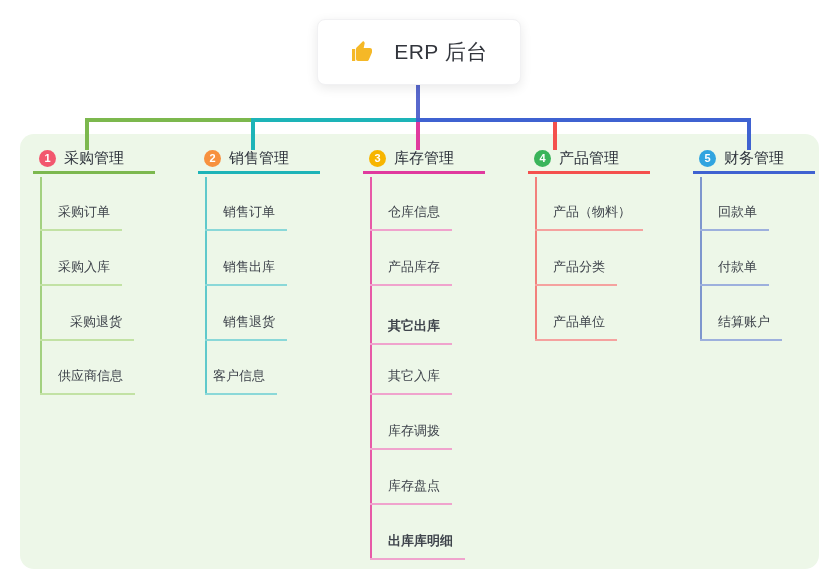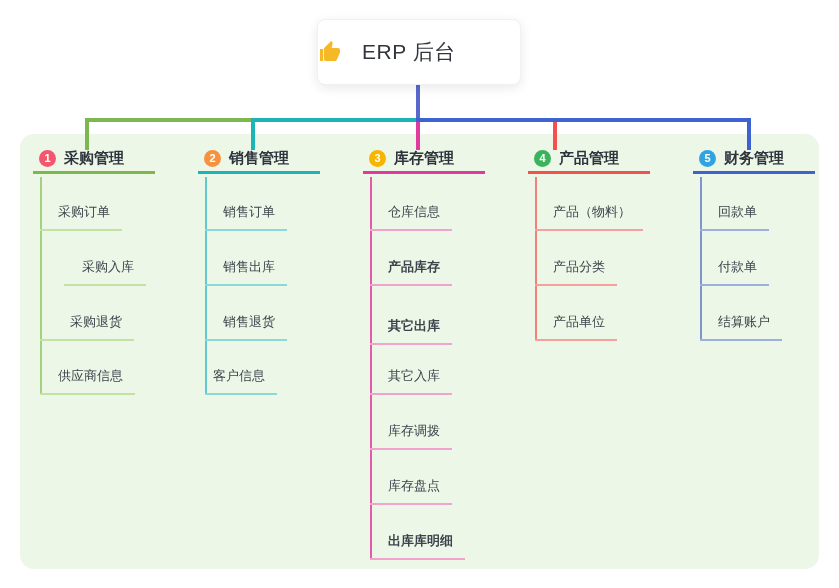--- a/index.html
+++ b/index.html
@@ -14,42 +14,42 @@
   .panel{
     position:absolute;left:20px;top:134px;width:799px;height:435px;
     border-radius:14px;background:#edf7e8;
   }
 
   
   .card{
     position:absolute;left:317px;top:19px;width:204px;height:66px;
     background:#ffffff;border:1px solid #f1f1f3;border-radius:8px;
     box-shadow:0 3px 12px rgba(0,0,0,0.09);
-    display:flex;align-items:center;justify-content:flex-start;gap:20px;
+    display:flex;align-items:center;justify-content:center;gap:20px;
     box-sizing:border-box;
   }
   .card .title{font-size:21px;color:#32353c;font-weight:500;letter-spacing:.5px;}
   .card svg{display:block;}
 
   
   .vline{position:absolute;width:4px;}
   .hline{position:absolute;height:4px;top:118px;}
 
   
   .branch-header{
     position:absolute;top:146px;width:122px;height:28px;
     display:flex;align-items:center;padding-left:6px;box-sizing:border-box;
     border-bottom:3px solid #000;
   }
   .badge{
     width:17px;height:17px;border-radius:50%;flex:0 0 17px;
     color:#ffffff;font-size:11px;line-height:17px;text-align:center;
     font-weight:700;margin-right:8px;
   }
-  .branch-title{font-size:15px;font-weight:700;color:#2e333c;white-space:nowrap;}
+  .branch-title{font-size:15px;font-weight:400;color:#2e333c;white-space:nowrap;}
 
   
   .spine{position:absolute;width:2px;top:177px;}
 
   
   .leaf{
     position:absolute;white-space:nowrap;
     font-size:13px;line-height:18px;color:#3e434b;
     padding:0 12px 8px 18px;
     border-bottom:2px solid #000;
@@ -75,41 +75,41 @@
   </div>
 
   <div id="branches">
       <div class="vline" style="position: absolute; width: 4px; left: 85px; top: 118px; height: 32px; background: rgb(124, 184, 78);"></div>
       <div class="branch-header" style="left: 33px; border-bottom-color: rgb(124, 184, 78);">
         <span class="badge" style="background: rgb(242, 87, 110);">1</span>
         <span class="branch-title">采购管理</span>
       </div>
       <div class="spine" style="left: 40px; height: 218px; background: rgb(163, 209, 128);"></div>
       <div class="leaf" style="left: 40px; top: 203px; border-bottom-color: rgb(194, 226, 164);">采购订单</div>
-      <div class="leaf" style="left: 40px; top: 258px; border-bottom-color: rgb(194, 226, 164); margin-left: 24px;">采购入库</div>
+      <div class="leaf" style="left: 40px; top: 258px; border-bottom-color: rgb(194, 226, 164);">采购入库</div>
       <div class="leaf" style="left: 40px; top: 313px; border-bottom-color: rgb(194, 226, 164); padding-left: 30px;">采购退货</div>
       <div class="leaf" style="left: 40px; top: 367px; border-bottom-color: rgb(194, 226, 164);">供应商信息</div>
       <div class="vline" style="position: absolute; width: 4px; left: 251px; top: 118px; height: 32px; background: rgb(29, 180, 184);"></div>
       <div class="branch-header" style="left: 198px; border-bottom-color: rgb(29, 180, 184);">
         <span class="badge" style="background: rgb(247, 145, 62);">2</span>
         <span class="branch-title">销售管理</span>
       </div>
       <div class="spine" style="left: 205px; height: 218px; background: rgb(95, 201, 203);"></div>
       <div class="leaf" style="left: 205px; top: 203px; border-bottom-color: rgb(138, 216, 216);">销售订单</div>
       <div class="leaf" style="left: 205px; top: 258px; border-bottom-color: rgb(138, 216, 216);">销售出库</div>
       <div class="leaf" style="left: 205px; top: 313px; border-bottom-color: rgb(138, 216, 216); font-family: Liberation Serif, serif;">销售退货</div>
       <div class="leaf" style="left: 205px; top: 367px; border-bottom-color: rgb(138, 216, 216); padding-left: 8px;">客户信息</div>
       <div class="vline" style="position: absolute; width: 4px; left: 416px; top: 122px; height: 28px; background: rgb(224, 58, 158);"></div>
       <div class="branch-header" style="left: 363px; border-bottom-color: rgb(224, 58, 158);">
         <span class="badge" style="background: rgb(247, 181, 0);">3</span>
         <span class="branch-title">库存管理</span>
       </div>
       <div class="spine" style="left: 370px; height: 383px; background: rgb(231, 90, 167);"></div>
       <div class="leaf" style="left: 370px; top: 203px; border-bottom-color: rgb(240, 163, 205);">仓库信息</div>
-      <div class="leaf" style="left: 370px; top: 258px; border-bottom-color: rgb(240, 163, 205); font-weight: bold;">产品库存</div>
+      <div class="leaf" style="left: 370px; top: 258px; border-bottom-color: rgb(240, 163, 205);">产品库存</div>
       <div class="leaf" style="left: 370px; top: 317px; border-bottom-color: rgb(240, 163, 205); font-weight: bold;">其它出库</div>
       <div class="leaf" style="left: 370px; top: 367px; border-bottom-color: rgb(240, 163, 205);">其它入库</div>
       <div class="leaf" style="left: 370px; top: 422px; border-bottom-color: rgb(240, 163, 205);">库存调拨</div>
       <div class="leaf" style="left: 370px; top: 477px; border-bottom-color: rgb(240, 163, 205);">库存盘点</div>
       <div class="leaf" style="left: 370px; top: 532px; border-bottom-color: rgb(240, 163, 205); font-weight: bold;">出库库明细</div>
       <div class="vline" style="position: absolute; width: 4px; left: 553px; top: 122px; height: 28px; background: rgb(244, 80, 77);"></div>
       <div class="branch-header" style="left: 528px; border-bottom-color: rgb(244, 80, 77);">
         <span class="badge" style="background: rgb(58, 180, 90);">4</span>
         <span class="branch-title">产品管理</span>
       </div>

